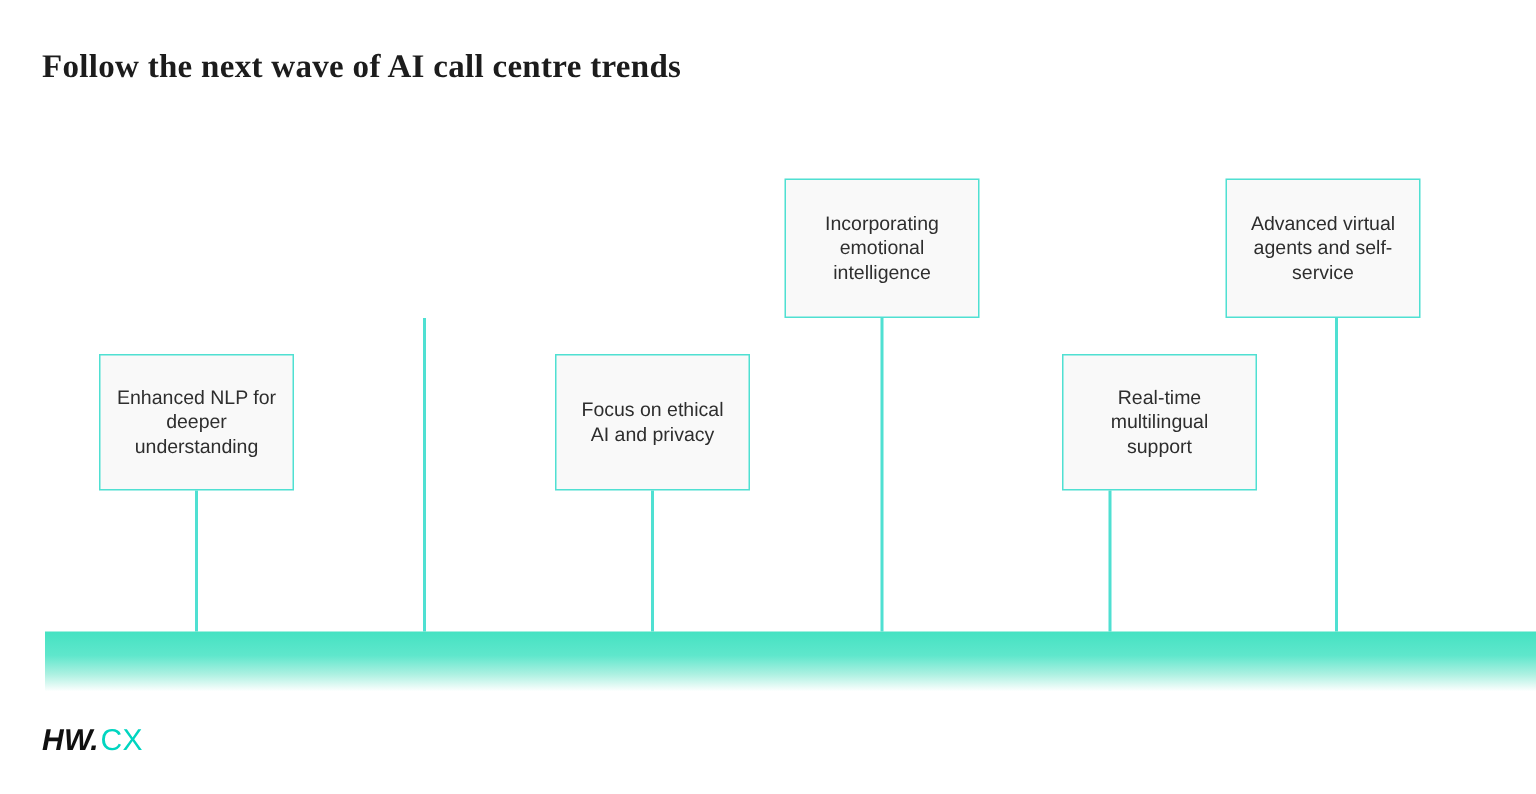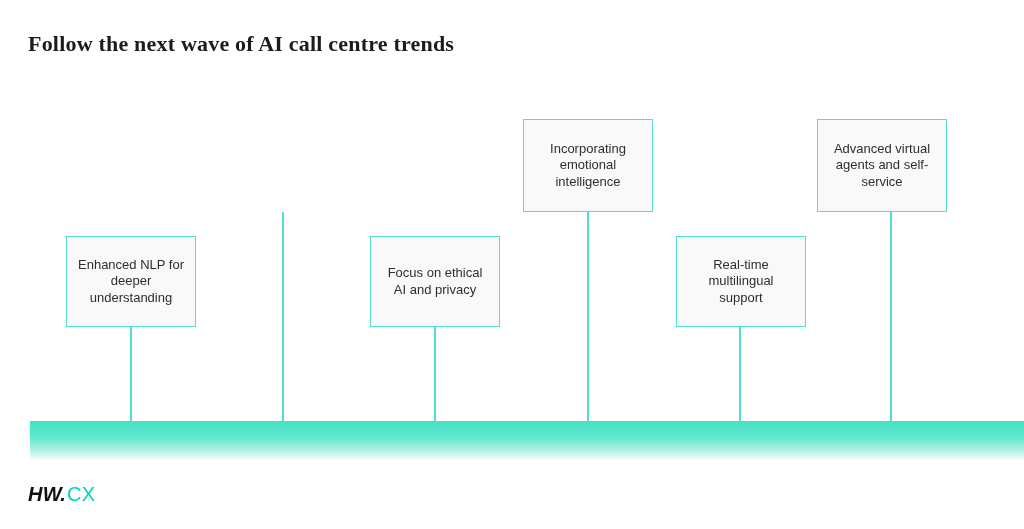--- a/index.html
+++ b/index.html
@@ -99,21 +99,21 @@
   <div class="box lower" style="left:370px;justify-content:center;">
     <span>Focus on ethical AI and privacy</span>
   </div>
   <div class="connector lower" style="left:434px;"></div>
 
   <div class="box upper" style="left:523px;">
     <span>Incorporating emotional intelligence</span>
   </div>
   <div class="connector upper" style="left:587px;"></div>
 
-  <div class="box lower" style="left:676px;">
+  <div class="box lower" style="left:708px;">
     <span>Real-time multilingual support</span>
   </div>
   <div class="connector lower" style="left:739px;"></div>
 
   <div class="box upper" style="left:807px;margin-left:10px;">
     <span>Advanced virtual agents and self-service</span>
   </div>
   <div class="connector upper" style="left:890px;"></div>
 
   <div class="baseline"></div>

